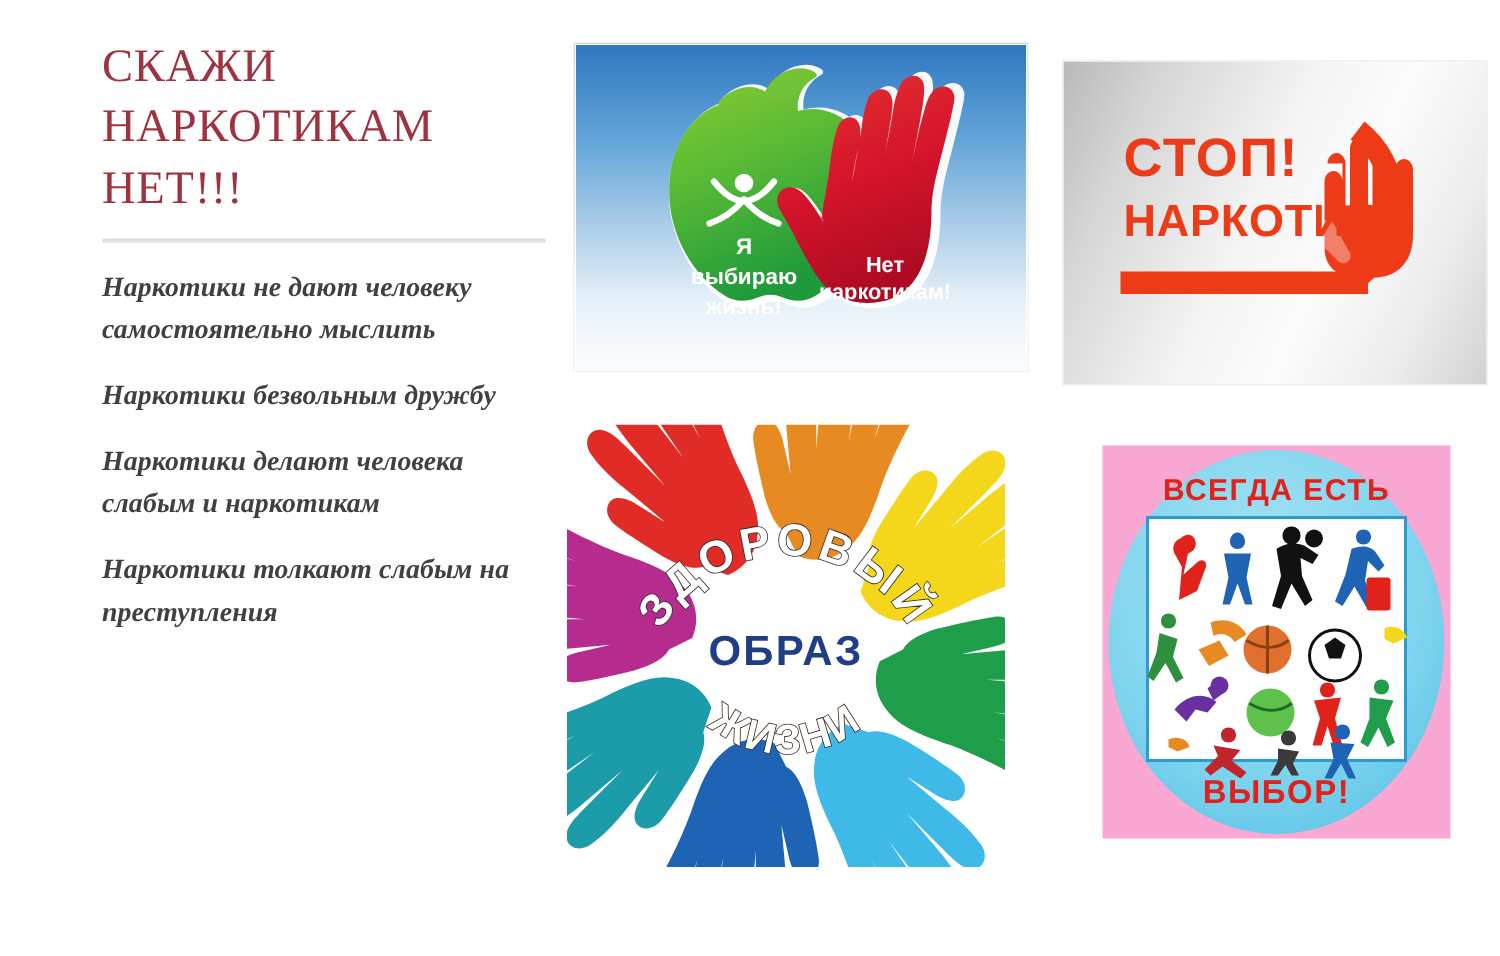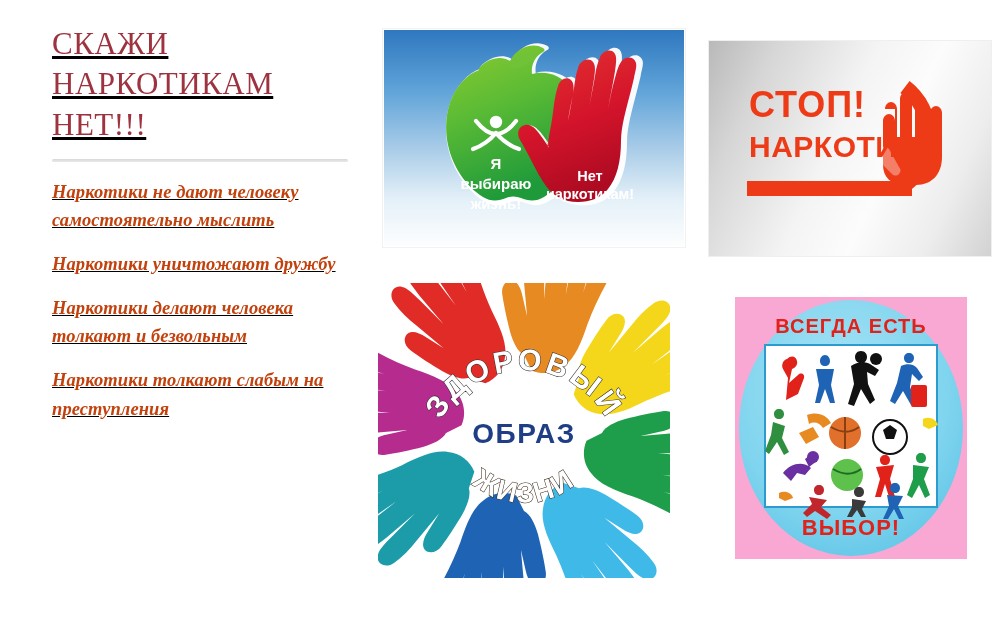--- a/index.html
+++ b/index.html
@@ -8,41 +8,41 @@
     width:1000px;height:637px;
     background:#ffffff;
     font-family:"Liberation Serif", serif;
     overflow:hidden;
     position:relative;
   }
   .slide{position:absolute;inset:0;}
 
   
   .text-col{
-    position:absolute;left:52px;top:24px;width:300px;text-decoration:underline;
+    position:absolute;left:68px;top:24px;width:300px;
   }
   .headline{
     color:#9E3340;
     font-family:"Liberation Serif", serif;
     font-size:31px;
     line-height:1.30;
     letter-spacing:.5px;
     font-weight:400;
     margin:0;
     white-space:pre-line;
   }
   .rule{
     margin-top:14px;
     width:296px;height:3px;
     background:linear-gradient(to bottom,#d8d8d8,#eaeaea);
     border-radius:2px;
   }
   .bullets{margin-top:16px;}
   .bullet{
-    color:#c2410c;
+    color:#404040;
     font-family:"Liberation Serif", serif;
     font-style:italic;
     font-weight:bold;
     font-size:18.5px;
     line-height:1.52;
     margin:0 0 16px 0;
     letter-spacing:.1px;
   }
   .bullet:last-child{margin-bottom:0;}
 
@@ -85,22 +85,22 @@
 
 <div class="slide">
 
   <div class="text-col">
     <h1 class="headline">СКАЖИ
 НАРКОТИКАМ
 НЕТ!!!</h1>
     <div class="rule"></div>
     <div class="bullets">
       <p class="bullet">Наркотики не дают человеку самостоятельно мыслить</p>
-      <p class="bullet">Наркотики уничтожают дружбу</p>
-      <p class="bullet">Наркотики делают человека толкают и безвольным</p>
+      <p class="bullet">Наркотики безвольным дружбу</p>
+      <p class="bullet">Наркотики делают человека слабым и наркотикам</p>
       <p class="bullet">Наркотики толкают слабым на преступления</p>
     </div>
   </div>
 
   <div class="poster" id="poster-apple">
     <svg viewBox="0 0 302 218" xmlns="http://www.w3.org/2000/svg">
       <defs>
         <linearGradient id="gApple" x1="0" y1="0" x2="0.35" y2="1">
           <stop offset="0%" stop-color="#8CCB2F"></stop>
           <stop offset="45%" stop-color="#5BBB35"></stop>

